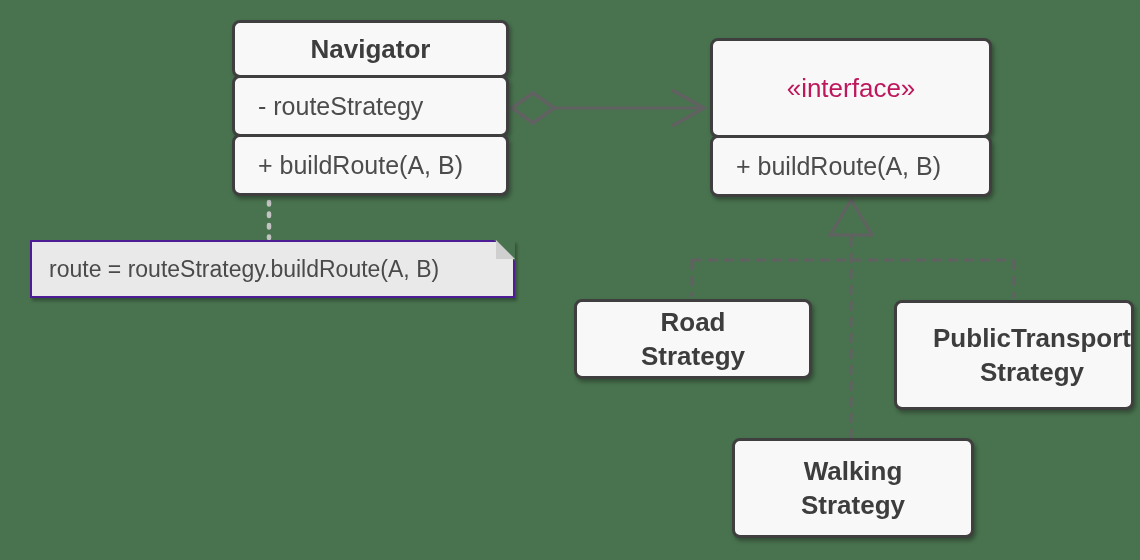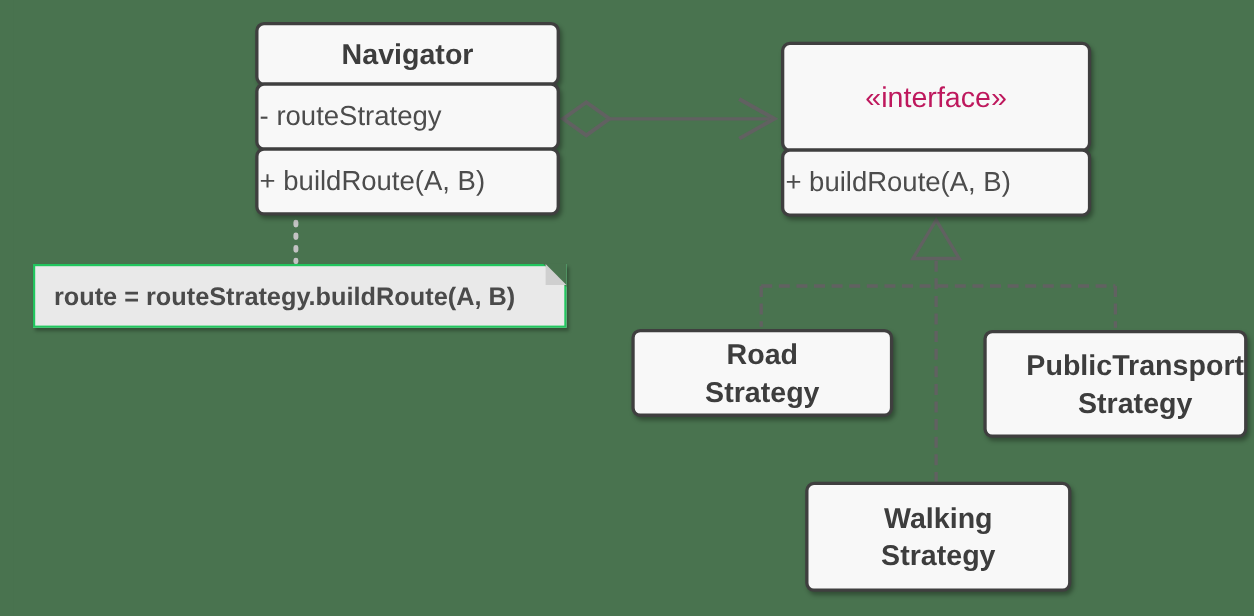--- a/index.html
+++ b/index.html
@@ -35,37 +35,36 @@
     justify-content:center;
     flex-direction:column;
     font-weight:bold;
     font-size:26px;
     color:#3d3d3d;
     text-align:center;
   }
   .c-member{
     font-size:25px;
     color:#4c4c4c;
-    padding-left:1px;
+    padding-left:23px;
   }
   .stereotype{ font-weight:normal; color:#be185d; }
   .two-line{ line-height:34px; }
   
   .note{
     position:absolute;
     box-sizing:border-box;
     background:#e9e9e9;
-    border:2px solid #22c55e;
+    border:2px solid #4c1d95;
     box-shadow:2px 3px 3px rgba(0,0,0,0.3);
     display:flex;
     align-items:center;
     font-size:23px;
     color:#4a4a4a;
     padding-left:17px;
-    font-weight:bold;
   }
   .note-cut{
     position:absolute;top:-2px;right:-2px;
     width:0;height:0;
     border-top:21px solid #49734f;
     border-left:21px solid transparent;
   }
   .note-flap{
     position:absolute;top:-2px;right:-2px;
     width:0;height:0;
@@ -119,21 +118,21 @@
   </div>
 
   <div class="uml-class" style="left:562px;top:299px;width:238px;">
     <div class="compartment c-title two-line" style="height:80px;">
       <span>Road</span>
       <span>Strategy</span>
     </div>
   </div>
 
   <div class="uml-class" style="left:882px;top:300px;width:240px;">
-    <div class="compartment c-title two-line" style="height:98px;padding-left:36px;">
+    <div class="compartment c-title two-line" style="height:110px;padding-left:36px;">
       <span>PublicTransport</span>
       <span>Strategy</span>
     </div>
   </div>
 
   <div class="uml-class" style="left:720px;top:438px;width:242px;">
     <div class="compartment c-title two-line" style="height:100px;">
       <span>Walking</span>
       <span>Strategy</span>
     </div>

